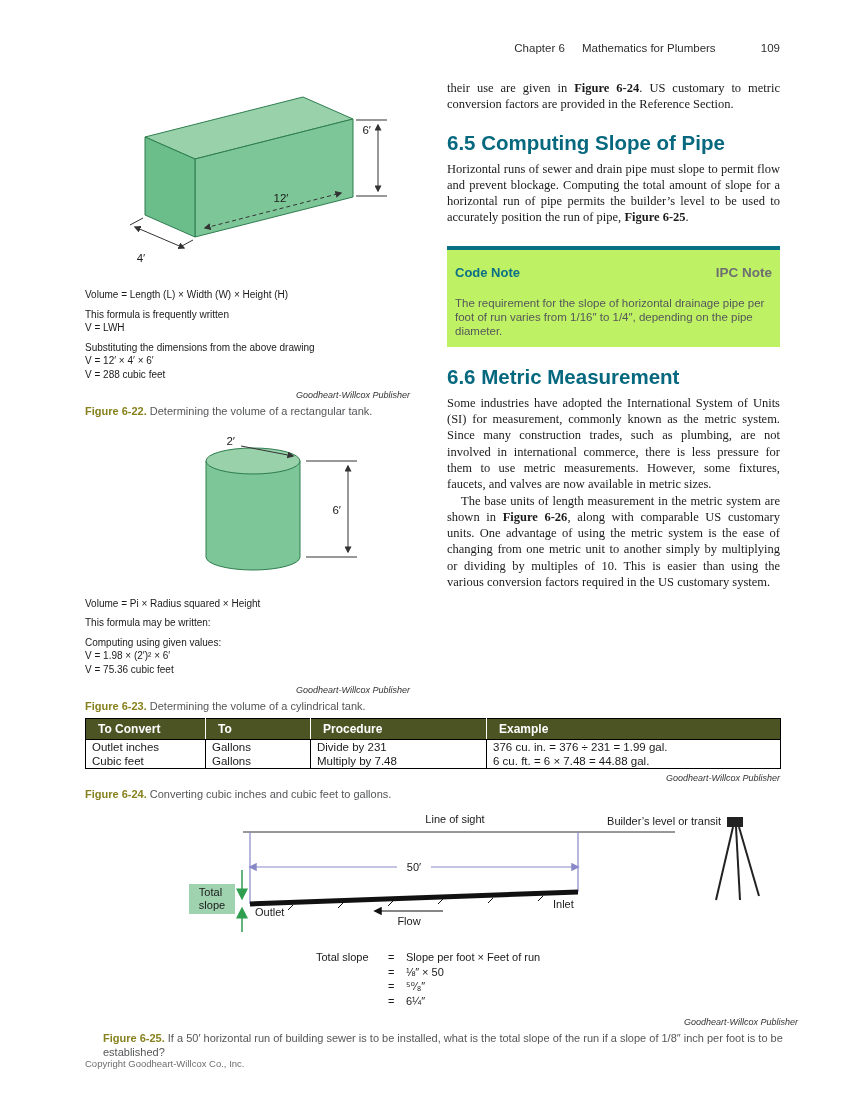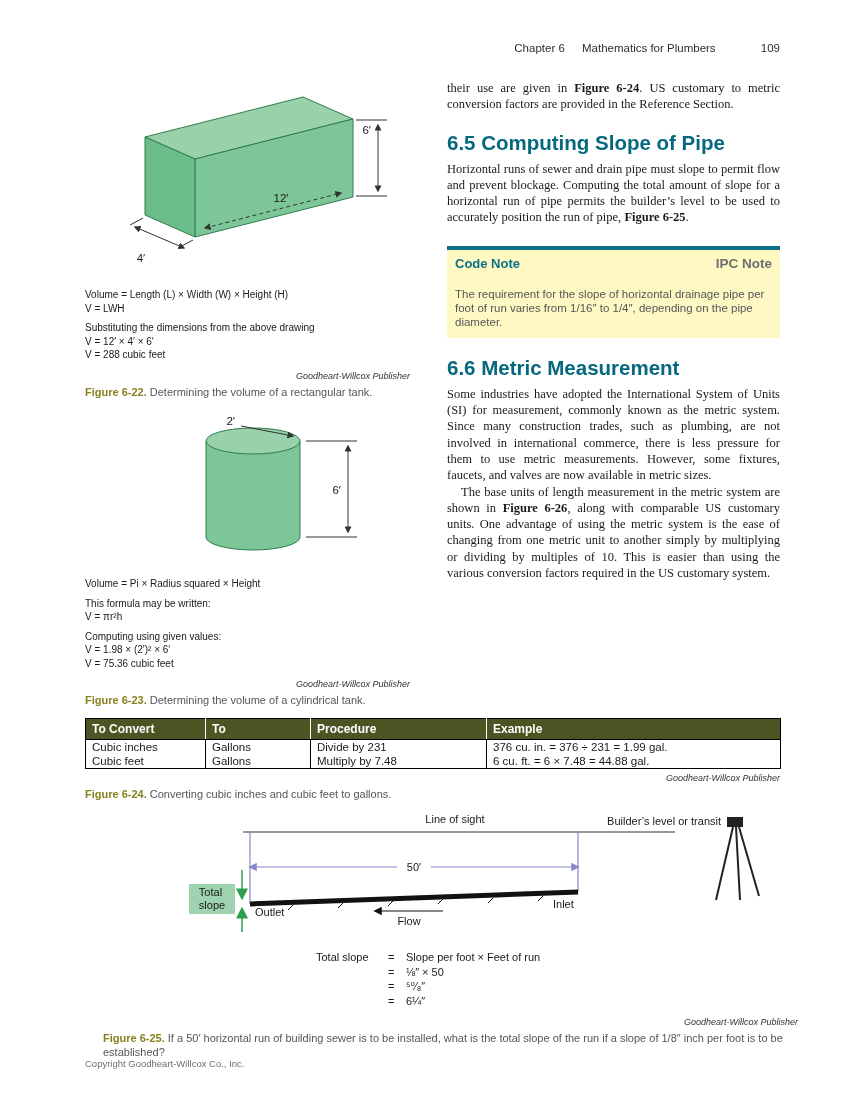--- a/index.html
+++ b/index.html
@@ -20,29 +20,29 @@
   .caption{font-size:11px;line-height:13.5px;color:#555658;margin-top:5px;}
   .caption b{color:#87811E;font-weight:bold;}
   
   .rightcol p{margin:0;font-family:"Liberation Serif","DejaVu Serif",serif;
               font-size:12.5px;line-height:16.3px;text-align:justify;color:#1a1a1a;}
   .rightcol p.indent{text-indent:14px;}
   .rightcol h2{margin:18px 0 6px 0;font-size:20.5px;font-weight:bold;color:#05687E;
                font-family:"Liberation Sans","DejaVu Sans",sans-serif;}
   .figref{font-weight:bold;font-family:inherit;}
   
-  .codenote{margin:20px 0 2px 0;background:#fef9c3;border-top:4px solid #0B7086;padding:6px 8px 9px 8px;}
+  .codenote{margin:20px 0 2px 0;background:#bef264;border-top:4px solid #0B7086;padding:6px 8px 9px 8px;}
   .codenote .cn-head{display:flex;justify-content:space-between;align-items:baseline;}
   .cn-title{color:#0B7086;font-weight:bold;font-size:13px;}
-  .cn-badge{color:#6D6E71;font-weight:bold;font-size:13.5px;}
+  .cn-badge{color:#6D6E71;font-weight:bold;font-size:13.5px;margin-top:9px;}
   .cn-body{margin-top:16px;font-size:11.5px;line-height:14px;color:#55565A;}
   
   .tablesec{position:absolute;top:718px;left:85px;width:695px;}
   table.conv{border-collapse:collapse;width:695px;table-layout:fixed;border:1px solid #000;}
-  table.conv th{background:#4C5424;color:#fff;text-align:left;font-size:12px;padding:3px 6px;
+  table.conv th{background:#4C5424;color:#fff;text-align:left;font-size:12px;padding:3px 12px;
                 border-left:1px solid #fff;border-bottom:1px solid #000;}
   table.conv th:first-child{border-left:none;}
   table.conv td{font-size:11.5px;padding:1px 6px;border-left:1px solid #000;}
   table.conv td:first-child{border-left:none;}
   
   .fig25sec{position:absolute;top:812px;left:85px;width:695px;margin-left:18px;}
   .calc{display:grid;grid-template-columns:72px 18px auto;margin:4px 0 0 213px;
         font-size:11px;line-height:14.5px;}
   
   .pagefooter{position:absolute;top:1058px;left:85px;font-size:9.5px;color:#6e6e6e;}
@@ -86,20 +86,21 @@
       <text class="dim" x="196" y="120" text-anchor="middle">12′</text>
       <g stroke="#333" stroke-width="1">
         <line x1="58" y1="136" x2="45" y2="143"></line>
         <line x1="108" y1="158" x2="95" y2="165"></line>
         <line x1="50" y1="145" x2="99" y2="166" marker-start="url(#a22)" marker-end="url(#a22)"></line>
       </g>
       <text class="dim" x="56" y="180" text-anchor="middle">4′</text>
     </svg>
 
     <div class="figline mt4">Volume = Length (L) × Width (W) × Height (H)</div>
+    <div class="figline mt6">This formula is frequently written</div>
     <div class="figline">V = LWH</div>
     <div class="figline mt6">Substituting the dimensions from the above drawing</div>
     <div class="figline">V = 12′ × 4′ × 6′</div>
     <div class="figline">V = 288 cubic feet</div>
     <div class="credit">Goodheart-Willcox Publisher</div>
     <div class="caption">
       <b>Figure 6-22.</b>
       <span>Determining the volume of a rectangular tank.</span>
     </div>
 
@@ -121,21 +122,20 @@
       <g stroke="#333" stroke-width="1">
         <line x1="221" y1="30" x2="272" y2="30"></line>
         <line x1="221" y1="126" x2="272" y2="126"></line>
         <line x1="263" y1="35" x2="263" y2="121" marker-start="url(#a23)" marker-end="url(#a23)"></line>
       </g>
       <text class="dim" x="256" y="83" text-anchor="end">6′</text>
     </svg>
 
     <div class="figline mt4">Volume = Pi × Radius squared × Height</div>
     <div class="figline mt6">This formula may be written:</div>
-    <div class="figline">V = πr²h</div>
     <div class="figline mt6">Computing using given values:</div>
     <div class="figline">V = 1.98 × (2′)² × 6′</div>
     <div class="figline">V = 75.36 cubic feet</div>
     <div class="credit">Goodheart-Willcox Publisher</div>
     <div class="caption">
       <b>Figure 6-23.</b>
       <span>Determining the volume of a cylindrical tank.</span>
     </div>
   </div>
 
@@ -169,21 +169,21 @@
       <thead>
         <tr>
           <th>To Convert</th>
           <th>To</th>
           <th>Procedure</th>
           <th>Example</th>
         </tr>
       </thead>
       <tbody>
         <tr>
-          <td>Cubic inches</td>
+          <td>Outlet inches</td>
           <td>Gallons</td>
           <td>Divide by 231</td>
           <td>376 cu. in. = 376 ÷ 231 = 1.99 gal.</td>
         </tr>
         <tr>
           <td>Cubic feet</td>
           <td>Gallons</td>
           <td>Multiply by 7.48</td>
           <td>6 cu. ft. = 6 × 7.48 = 44.88 gal.</td>
         </tr>

